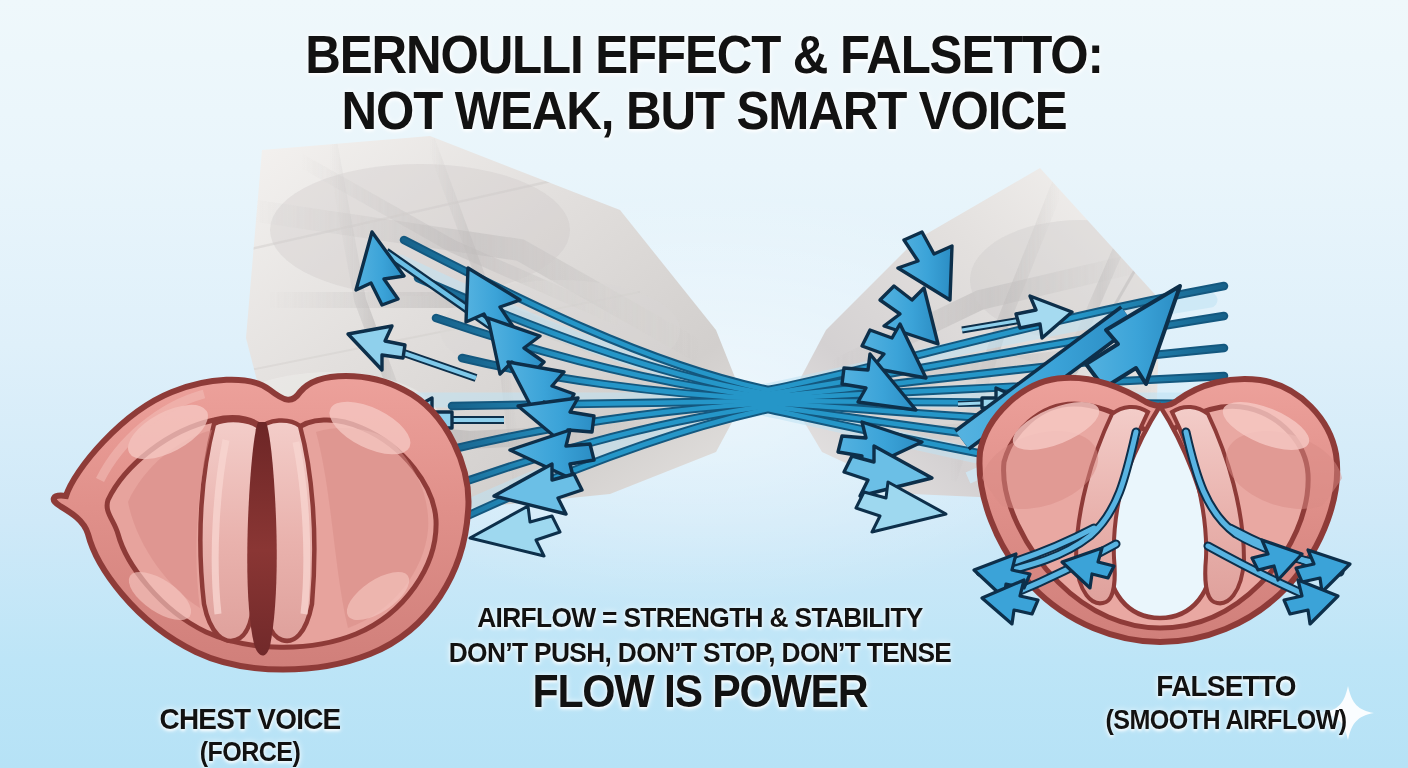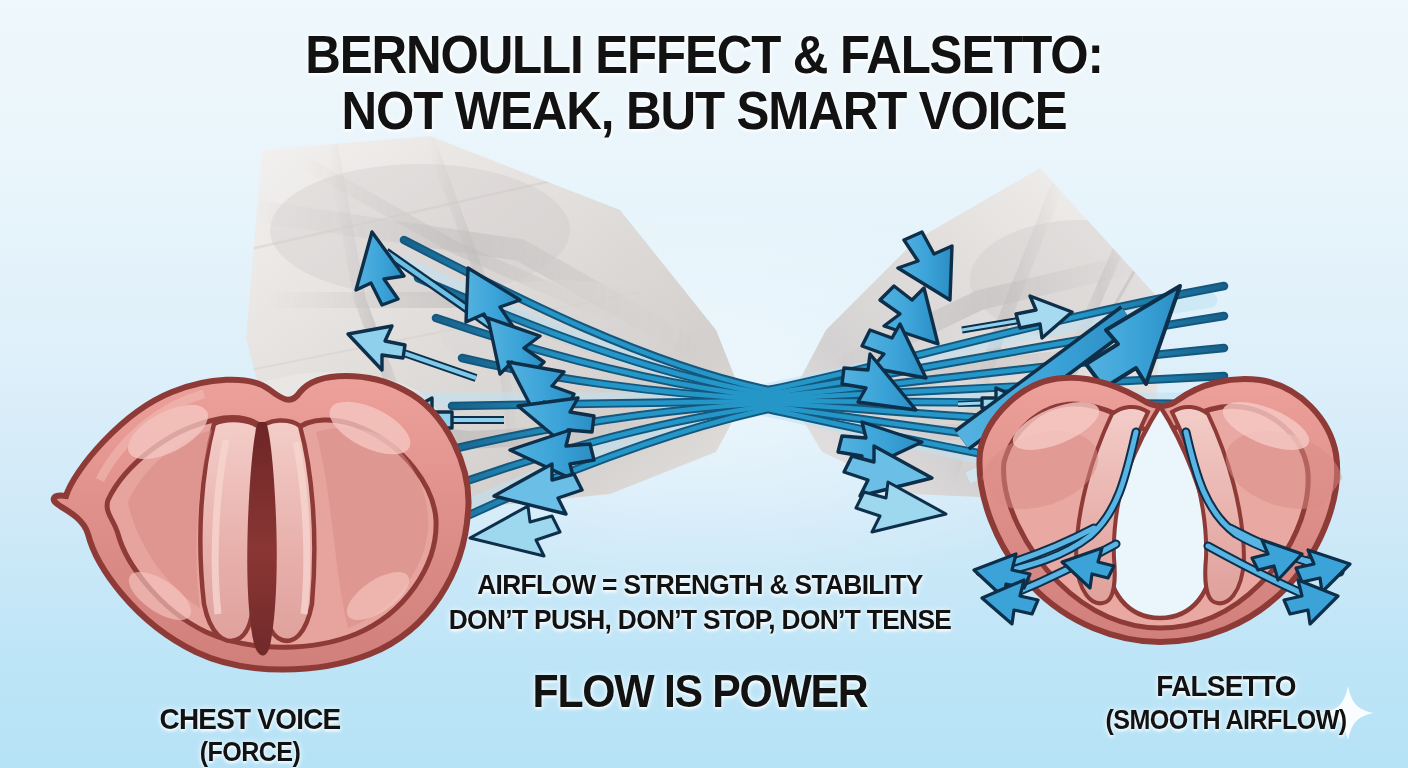--- a/index.html
+++ b/index.html
@@ -21,21 +21,21 @@
         font-weight:bold; letter-spacing:-0.5px;
         text-shadow:0 2px 3px rgba(255,255,255,.85), 0 0 7px rgba(255,255,255,.9);
         white-space:nowrap; }
 
   #title{ left:0; right:0; top:27px; }
   #title .l1{ font-size:53px; line-height:56px; letter-spacing:-1.2px;
               transform:scaleX(.93); transform-origin:center; }
   #title .l2{ font-size:53px; line-height:56px; letter-spacing:-1.2px;
               transform:scaleX(.93); transform-origin:center; }
 
-  #tagline{ left:330px; width:740px; top:567px; }
+  #tagline{ left:330px; width:740px; top:600px; }
   #tagline .t1{ font-size:28px; line-height:35px; letter-spacing:-.7px;
                 transform:scaleX(.94); transform-origin:center; }
   #tagline .t2{ font-size:28px; line-height:35px; letter-spacing:-.7px;
                 transform:scaleX(.94); transform-origin:center; }
   #slogan{ left:330px; width:740px; top:665px; font-size:46px; line-height:52px;
            letter-spacing:-1.4px; transform:scaleX(.93); transform-origin:center top; }
 
   #label-left{ left:40px; width:420px; top:701px; }
   #label-left .a{ font-size:30px; line-height:35px; letter-spacing:-.8px; transform:scaleX(.93); transform-origin:center;}
   #label-left .b{ font-size:27px; line-height:32px; letter-spacing:-.6px; transform:scaleX(.93); transform-origin:center;}

